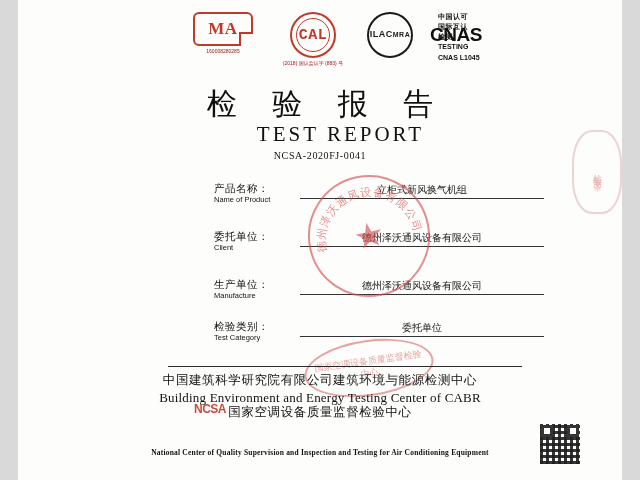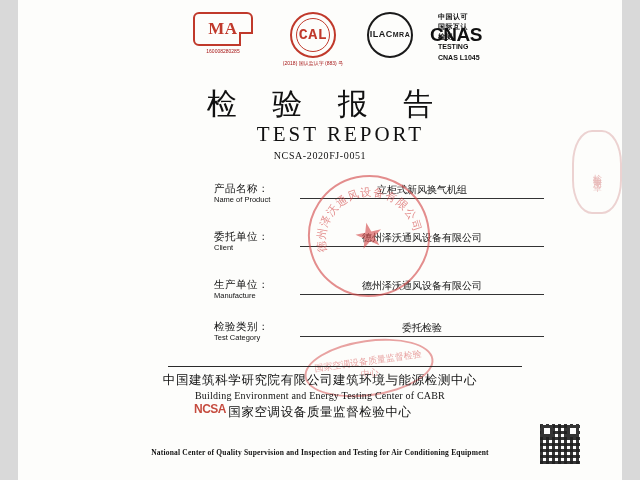--- a/index.html
+++ b/index.html
@@ -226,21 +226,21 @@
     top: 366px;
     border-top: 1px solid #2a2a2a;
   }
   .foot {
     position: absolute;
     left: 0; right: 0;
     text-align: center;
     color: #111;
   }
   .foot-cn1 { top: 372px; font-size: 12.5px; letter-spacing: 0.6px; }
-  .foot-en1 { top: 390px; font-size: 10px; letter-spacing: 0.2px; }
+  .foot-en1 { top: 390px; font-size: 13px; letter-spacing: 0.2px; }
   .foot-cn2 { top: 404px; font-size: 12.5px; letter-spacing: 0.6px; }
   .foot-en2 { top: 448px; font-size: 7.5px; letter-spacing: 0.2px; font-weight: bold; }
 
   .ncsa-logo {
     position: absolute;
     left: 176px;
     top: 402px;
     font-family: "Liberation Sans", sans-serif;
     font-size: 12px;
     font-weight: bold;
@@ -392,21 +392,21 @@
     <div class="cnas-block">
       <div class="cn">中国认可</div>
       <div class="cn">国际互认</div>
       <div class="cn">检测</div>
       <div>TESTING</div>
       <div>CNAS L1045</div>
     </div>
 
     <div class="title-cn">检 验 报 告</div>
     <div class="title-en">TEST REPORT</div>
-    <div class="report-no">NCSA-2020FJ-0051</div>
+    <div class="report-no">NCSA-2020FJ-0041</div>
 
     <div class="field f1">
       <div class="labels">
         <div class="lab-cn">产品名称：</div>
         <div class="lab-en">Name of Product</div>
       </div>
       <div class="value">立柜式新风换气机组</div>
     </div>
 
     <div class="field f2">
@@ -423,21 +423,21 @@
         <div class="lab-en">Manufacture</div>
       </div>
       <div class="value">德州泽沃通风设备有限公司</div>
     </div>
 
     <div class="field f4">
       <div class="labels">
         <div class="lab-cn">检验类别：</div>
         <div class="lab-en">Test Category</div>
       </div>
-      <div class="value">委托检验</div>
+      <div class="value">委托单位</div>
     </div>
 
     <div class="stamp-round">
       <svg class="arc" viewBox="0 0 118 118">
         <defs>
           <path id="arcpath" d="M 14,64 A 45,45 0 0 1 104,64" fill="none"></path>
         </defs>
         <text>
           <textPath href="#arcpath" startOffset="50%" text-anchor="middle">德州泽沃通风设备有限公司</textPath>
         </text>

